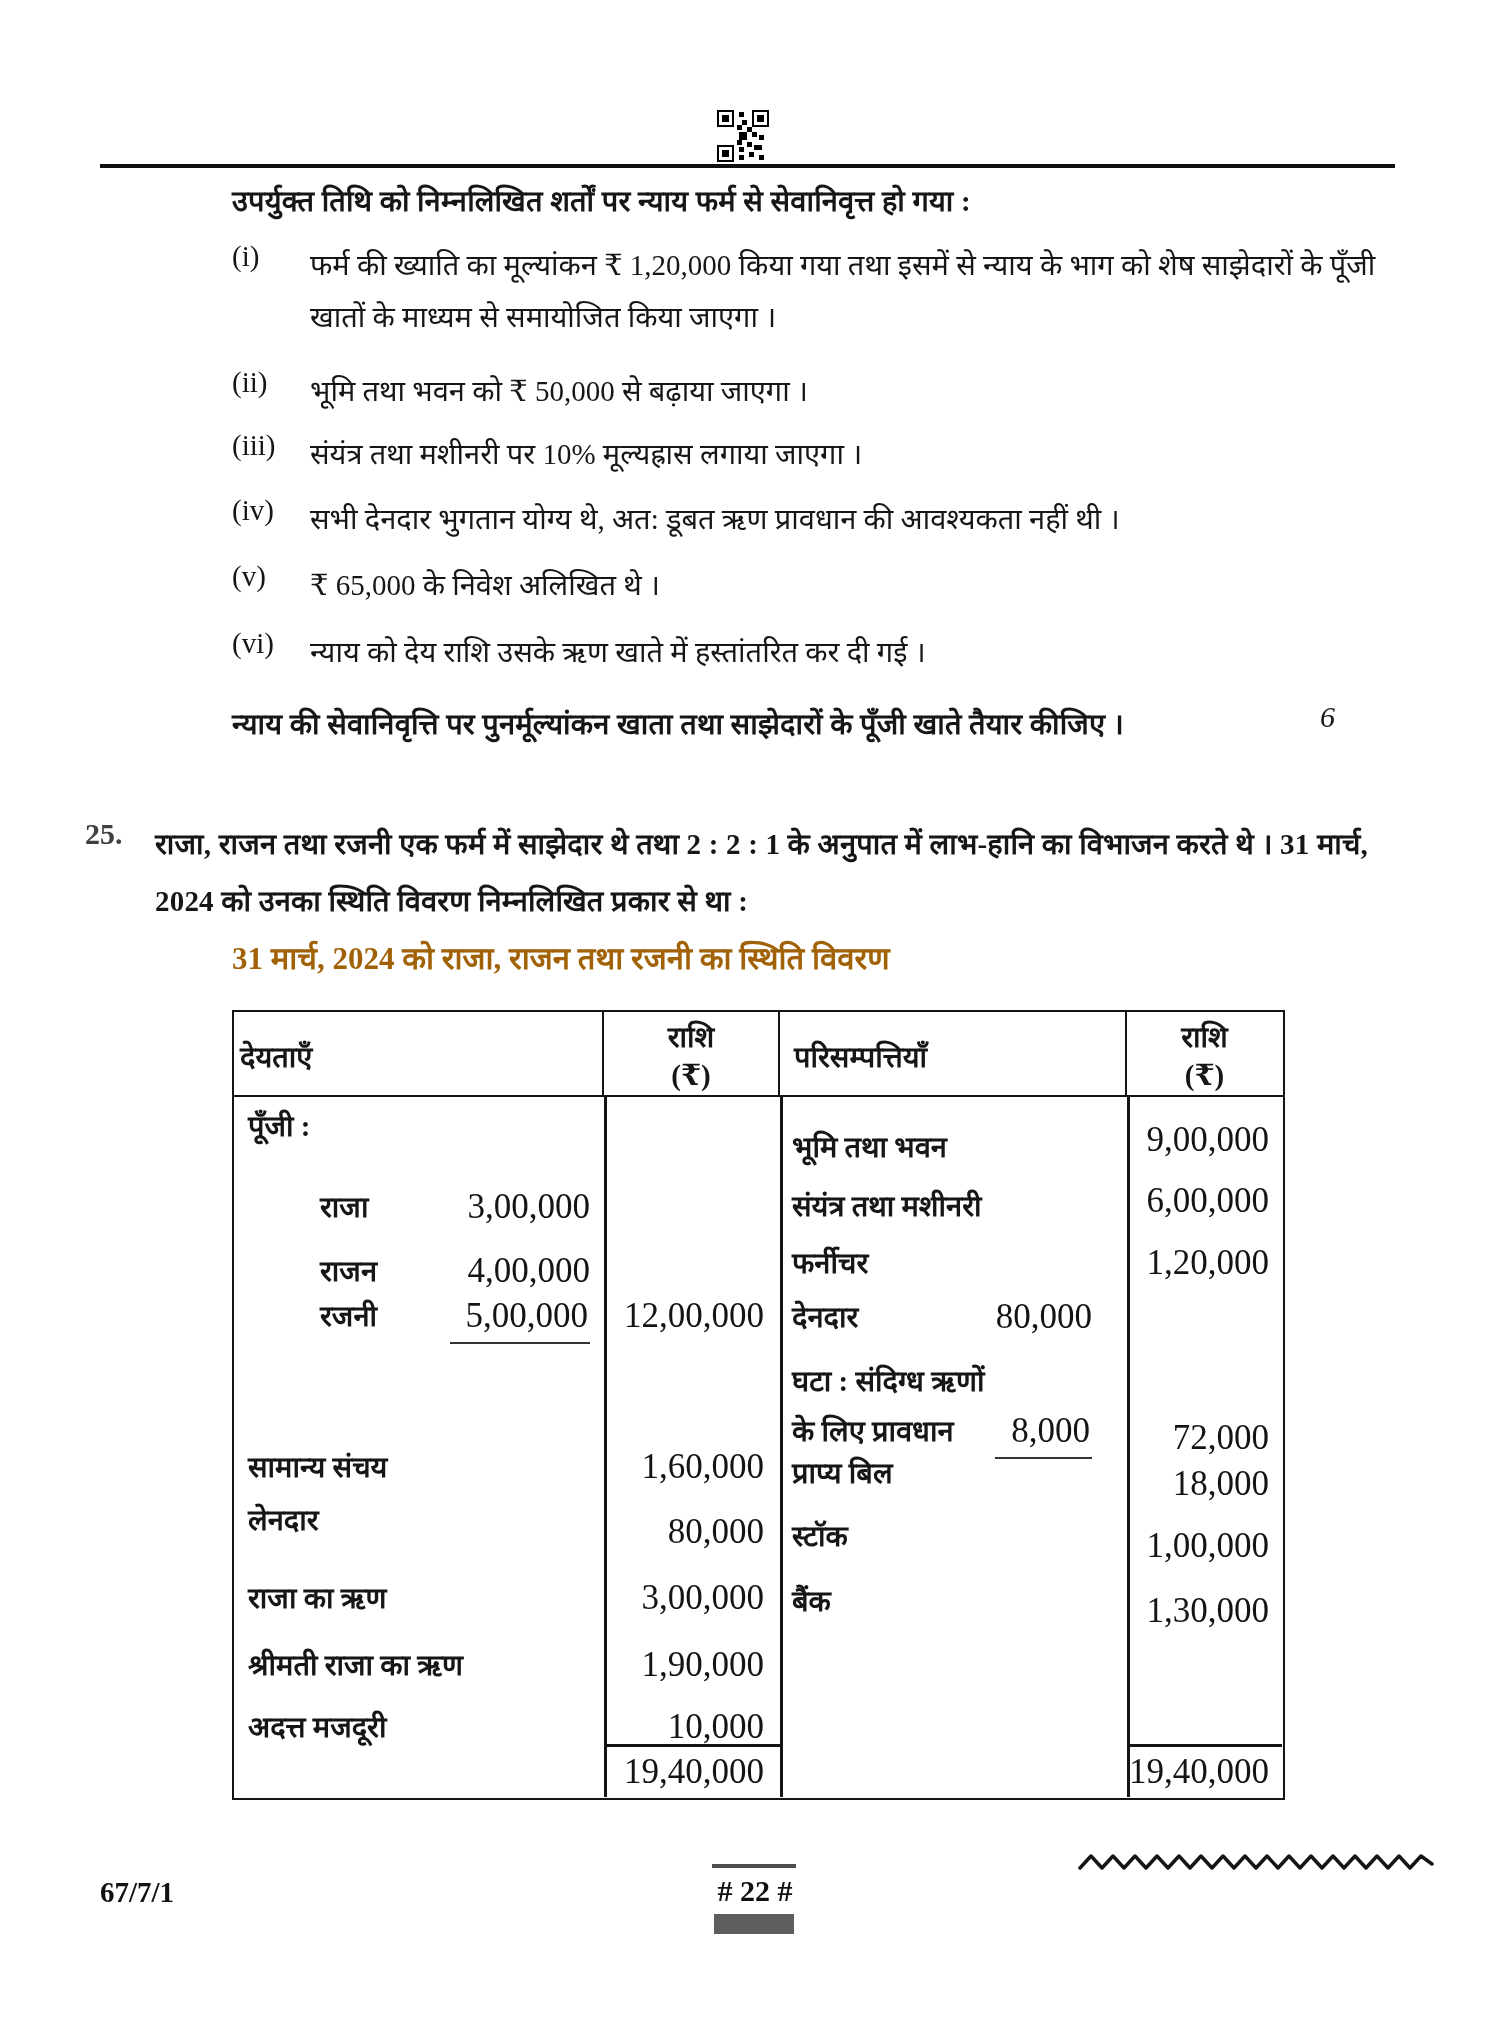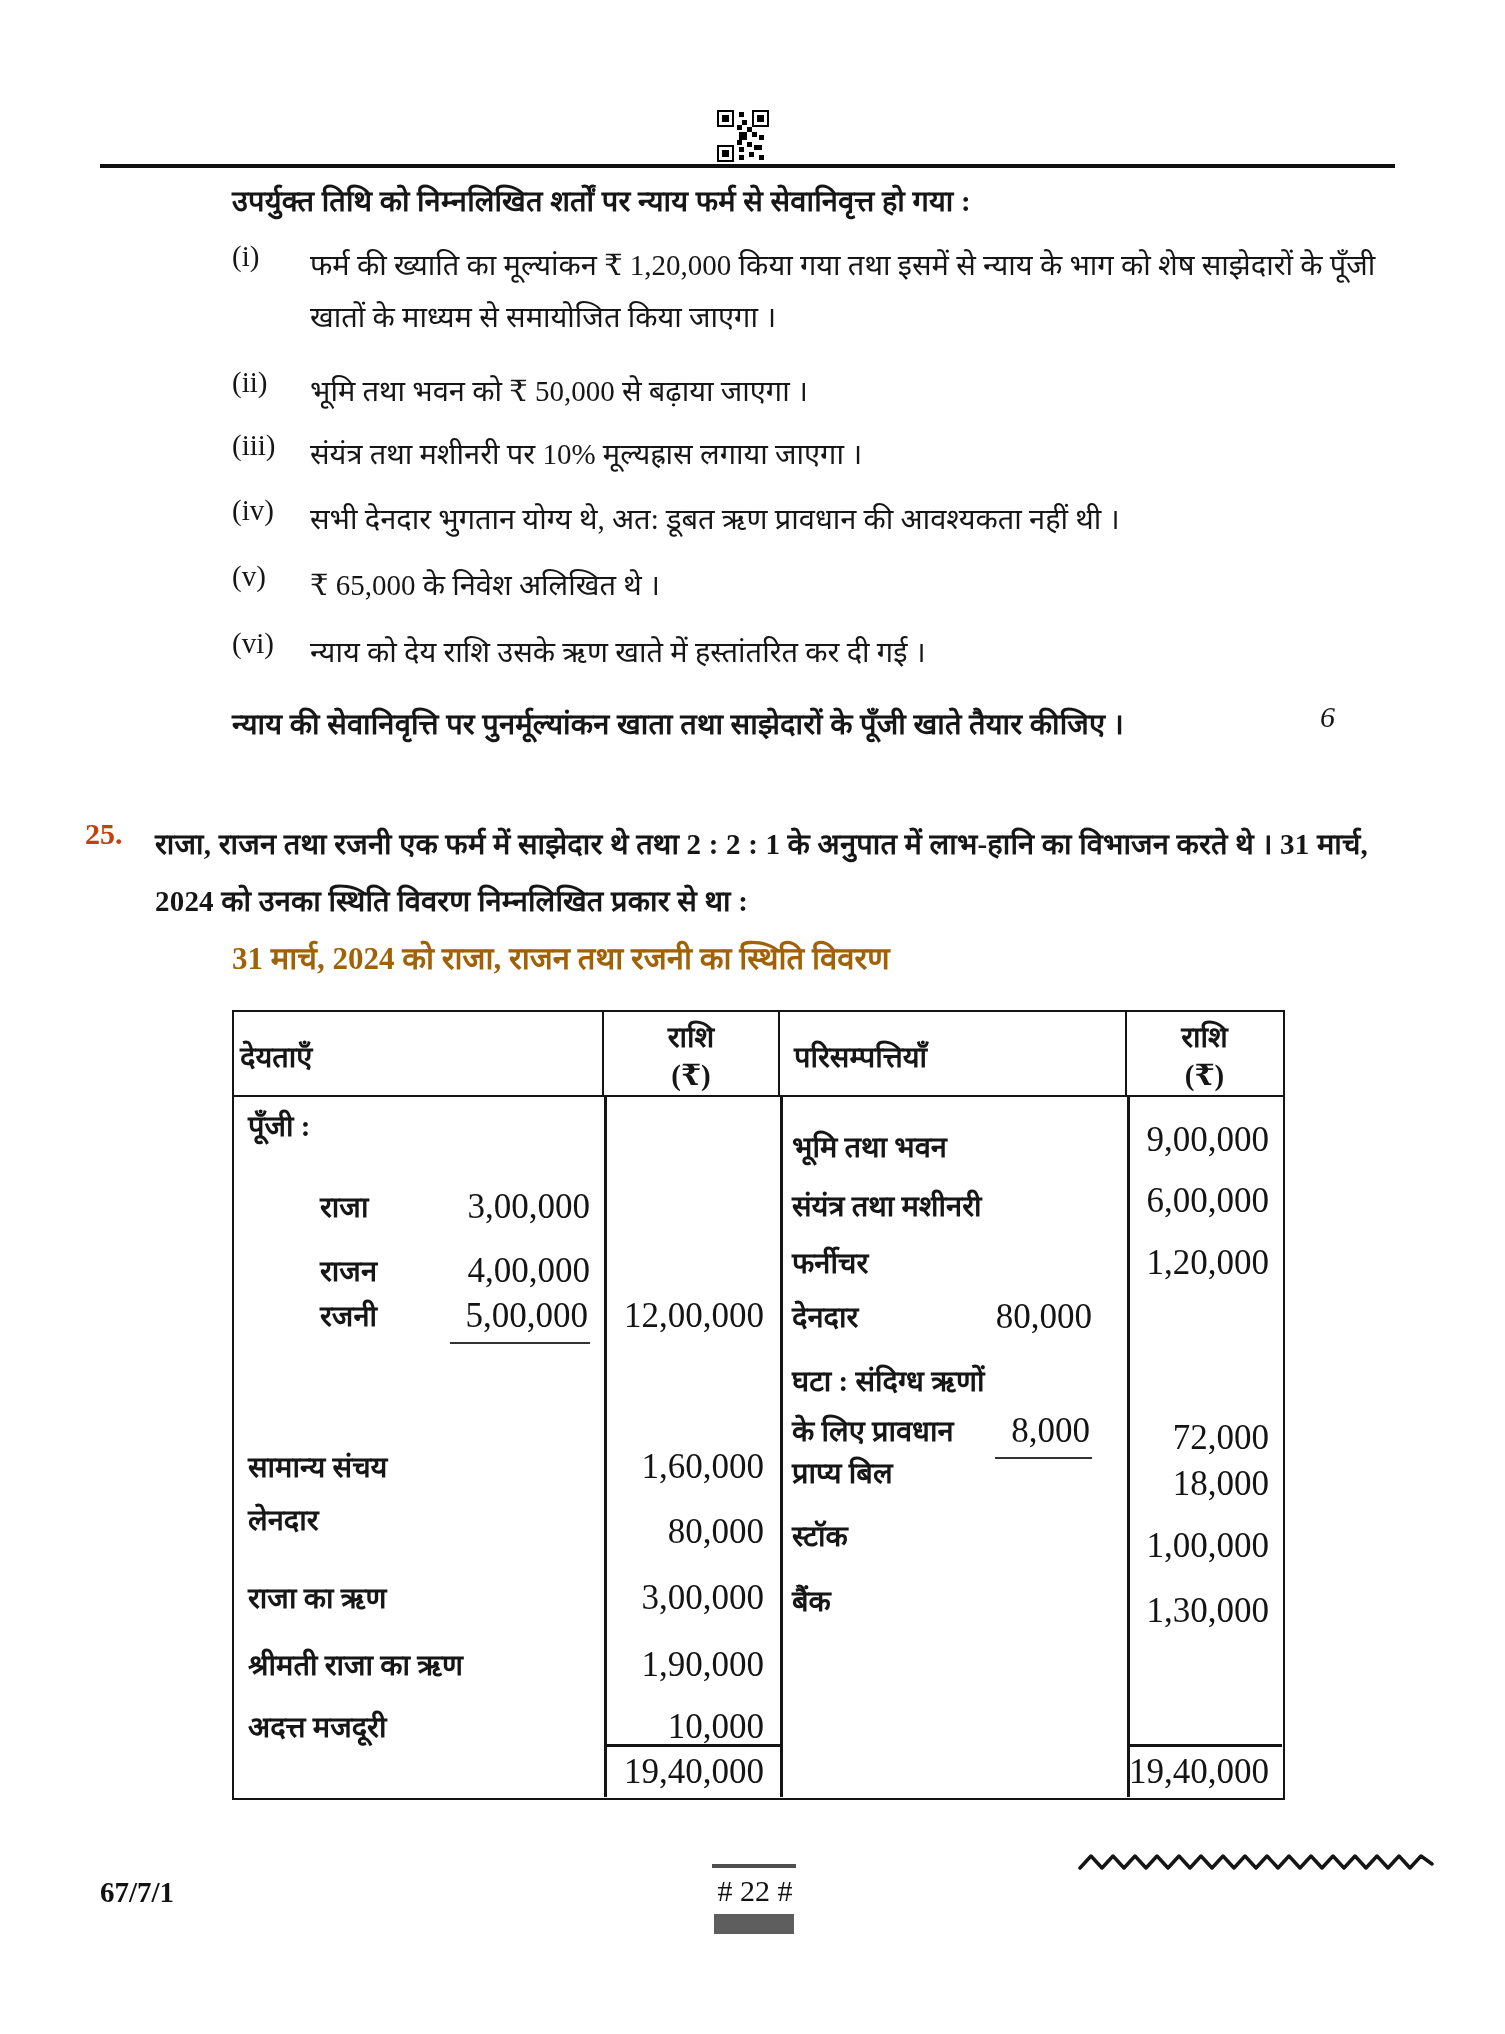--- a/index.html
+++ b/index.html
@@ -14,21 +14,21 @@
     position:absolute; font-size:29px; font-weight:600; line-height:1.75;
     color:#161616; letter-spacing:0.2px;
   }
   .top-rule { position:absolute; left:100px; top:164px; width:1295px; height:4px; background:#0f0f0f; }
   .intro { left:232px; top:176px; width:1180px; white-space:nowrap; }
   .cond { position:absolute; left:232px; width:1185px; }
   .cond-label { position:absolute; left:0; top:0; font-size:29px; font-weight:400; color:#161616; }
   .cond-text { margin-left:78px; width:1100px; font-size:29px; font-weight:400; line-height:1.78; color:#161616; }
   .closing { left:232px; top:699px; width:1100px; white-space:nowrap; }
   .marks { position:absolute; left:1320px; top:700px; font-size:30px; font-style:italic; font-weight:400; color:#161616; }
-  .qnum { position:absolute; left:85px; top:817px; font-size:30px; font-weight:700; color:#c2410c; }
+  .qnum { position:absolute; left:85px; top:817px; font-size:30px; font-weight:700; color:#404040; }
   .qtext { left:155px; top:816px; width:1258px; line-height:1.95; }
   .bs-title { position:absolute; left:232px; top:936px; width:1053px; text-align:left;
     font-size:31px; font-weight:700; color:#a16207; }
 
   
   .bs-table { position:absolute; left:232px; top:1010px; width:1053px; height:790px;
     border:2.5px solid #141414; }
   .bs-header { display:flex; height:85px; border-bottom:2.5px solid #141414; }
   .bs-h { font-size:29px; font-weight:600; color:#161616; padding-top:10px; }
   .bs-h1 { width:370px; border-right:2.5px solid #141414; padding:24px 0 0 6px; }
@@ -40,21 +40,21 @@
   .hline { position:absolute; height:2.5px; background:#141414; }
   .cell { position:absolute; font-size:29px; font-weight:600; color:#161616; line-height:38px; white-space:nowrap; }
   .amt  { position:absolute; font-size:35px; font-weight:400; color:#141414; line-height:38px;
           text-align:right; white-space:nowrap; }
   .u-amt { display:inline-block; border-bottom:2.5px solid #333; padding:0 2px 7px 16px; }
 
   
   .f-code { position:absolute; left:100px; top:1876px; font-size:29px; font-weight:700; color:#111; }
   .f-line { position:absolute; left:712px; top:1864px; width:84px; height:4px; background:#4f4f4f; }
   .f-page { position:absolute; left:700px; top:1874px; width:110px; text-align:center;
-    font-size:30px; font-weight:400; color:#111; }
+    font-size:30px; font-weight:700; color:#111; }
   .f-box { position:absolute; left:714px; top:1914px; width:80px; height:20px; background:#5e5e5e; }
   .zigzag { position:absolute; left:1078px; top:1850px; }
   .qr { position:absolute; left:717px; top:110px; }
 </style>
 </head>
 <body>
 
 <div class="page">
 
   <svg class="qr" width="52" height="52" viewBox="0 0 21 21" shape-rendering="crispEdges">

